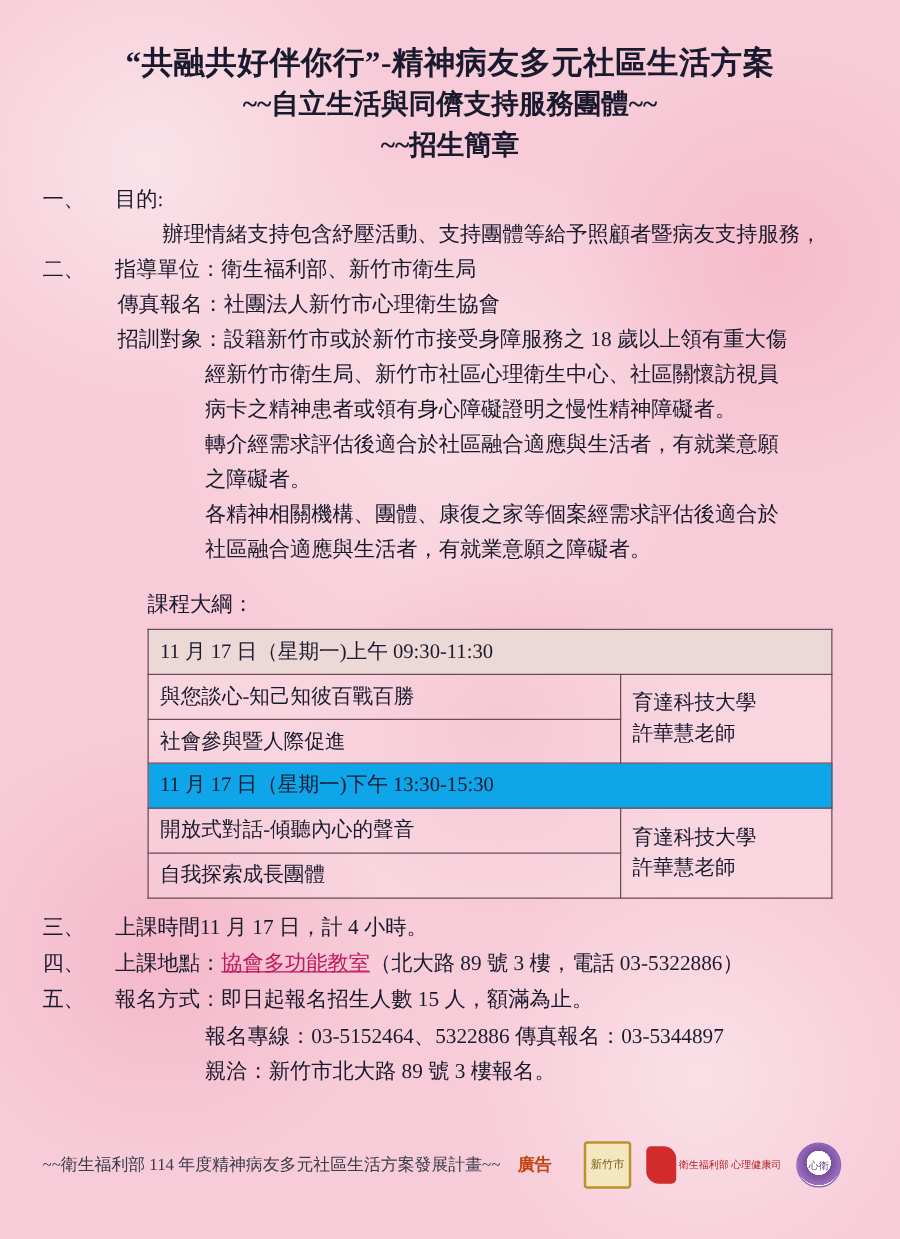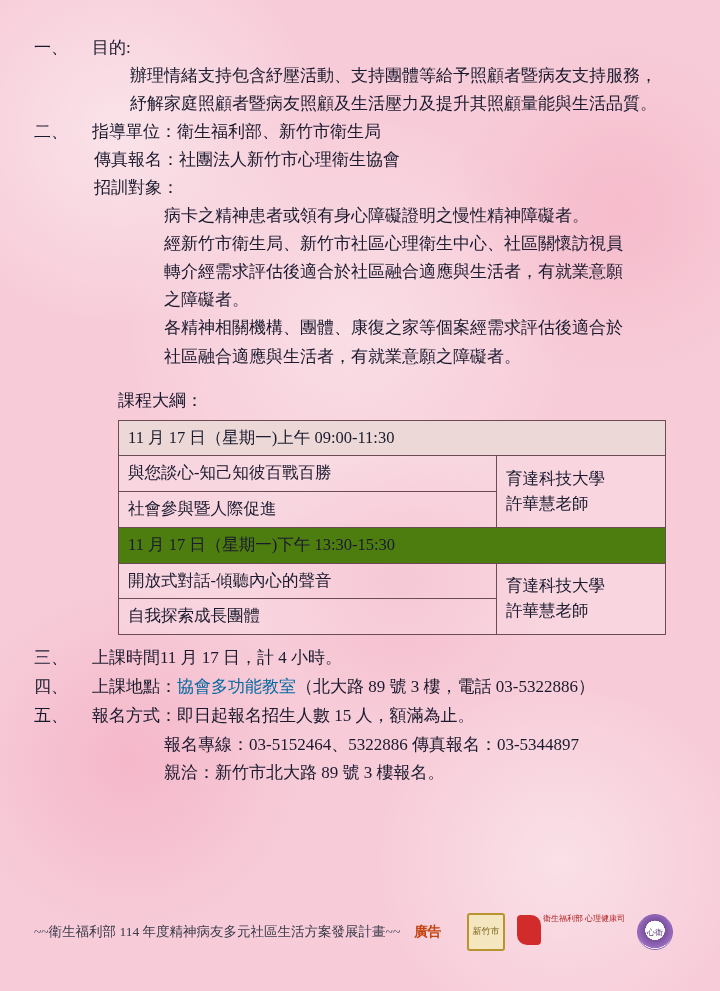--- a/index.html
+++ b/index.html
@@ -93,34 +93,35 @@
     font-size: 16.5px;
     background: rgba(255,255,255,0.18);
   }
   table.schedule td {
     border: 1px solid #6b4b55;
     padding: 5px 9px;
     vertical-align: middle;
     line-height: 1.5;
   }
   td.head-pink { background: #ecd8d6; }
-  td.head-green { background: #4d7c0f; }
+  td.head-green { background: #0ea5e9; }
   td.teacher {
     width: 150px;
     text-align: left;
     border-radius: 24px;
   }
 
   .tail {
     margin-top: 9px;
   }
   .tail .row { margin-bottom: 1px; }
 
   .link {
-    color: #0369a1;
+    color: #be185d;
+    text-decoration: underline;
   }
 
   .footer {
     position: absolute;
     left: 34px;
     right: 31px;
     bottom: 42px;
     display: flex;
     align-items: center;
     justify-content: space-between;
@@ -149,21 +150,21 @@
   }
   .logo-sq {
     width: 34px; height: 34px;
     border: 2px solid #b8942f;
     background: #f4e7c0;
     border-radius: 3px;
     display: flex; align-items: center; justify-content: center;
     font-size: 9px; color: #7a5d12; line-height: 1.05; text-align: center;
   }
   .logo-red {
-    display: flex; align-items: flex-start; gap: 2px;
+    display: flex; align-items: center; gap: 2px;
   }
   .logo-red .mark {
     width: 24px; height: 30px;
     background: #d22b2b;
     border-radius: 4px 10px 4px 10px;
   }
   .logo-red .txt {
     font-size: 8px; color: #b02020; line-height: 1.1; white-space: nowrap;
   }
   .logo-circle {
@@ -179,55 +180,60 @@
 
 <div class="bg-blob b1"></div>
 <div class="bg-blob b2"></div>
 <div class="bg-blob b3"></div>
 <div class="bg-blob b4"></div>
 <div class="bg-blob b5"></div>
 <div class="bg-blob b6"></div>
 
 <div class="page">
 
+  <div class="title-block">
+    <div class="title-1">“共融共好伴你行”-精神病友多元社區生活方案</div>
+    <div class="title-2">~~自立生活與同儕支持服務團體~~</div>
+    <div class="title-3">~~招生簡章</div>
+  </div>
 
   <div class="body-text">
 
     <div class="row">
       <span class="num">一、</span>
       <span class="lbl">目的:</span>
     </div>
     <div class="p indent-2">辦理情緒支持包含紓壓活動、支持團體等給予照顧者暨病友支持服務，</div>
-    <div class="p indent-2">紓解家庭照顧者暨病友照顧及生活壓力及提升其照顧量能與生活品質。</div>
 
     <div class="row">
       <span class="num">二、</span>
       <span class="lbl">指導單位：</span>
       <span>衛生福利部、新竹市衛生局</span>
     </div>
     <div class="row indent-1">
       <span class="lbl">傳真報名：</span>
       <span>社團法人新竹市心理衛生協會</span>
     </div>
     <div class="row indent-1">
       <span class="lbl">招訓對象：</span>
-    </div>
+      <span>設籍新竹市或於新竹市接受身障服務之 18 歲以上領有重大傷</span>
+    </div>
+    <div class="p indent-3">經新竹市衛生局、新竹市社區心理衛生中心、社區關懷訪視員</div>
     <div class="p indent-3">病卡之精神患者或領有身心障礙證明之慢性精神障礙者。</div>
-    <div class="p indent-3">經新竹市衛生局、新竹市社區心理衛生中心、社區關懷訪視員</div>
     <div class="p indent-3">轉介經需求評估後適合於社區融合適應與生活者，有就業意願</div>
     <div class="p indent-3">之障礙者。</div>
     <div class="p indent-3">各精神相關機構、團體、康復之家等個案經需求評估後適合於</div>
     <div class="p indent-3">社區融合適應與生活者，有就業意願之障礙者。</div>
 
     <div class="course-title">課程大綱：</div>
 
     <table class="schedule">
       <tbody>
         <tr>
-          <td class="head-pink" colspan="2">11 月 17 日（星期一)上午 09:00-11:30</td>
+          <td class="head-pink" colspan="2">11 月 17 日（星期一)上午 09:30-11:30</td>
         </tr>
         <tr>
           <td>與您談心-知己知彼百戰百勝</td>
           <td class="teacher" rowspan="2">
             <div>育達科技大學</div>
             <div>許華慧老師</div>
           </td>
         </tr>
         <tr>
           <td>社會參與暨人際促進</td>

